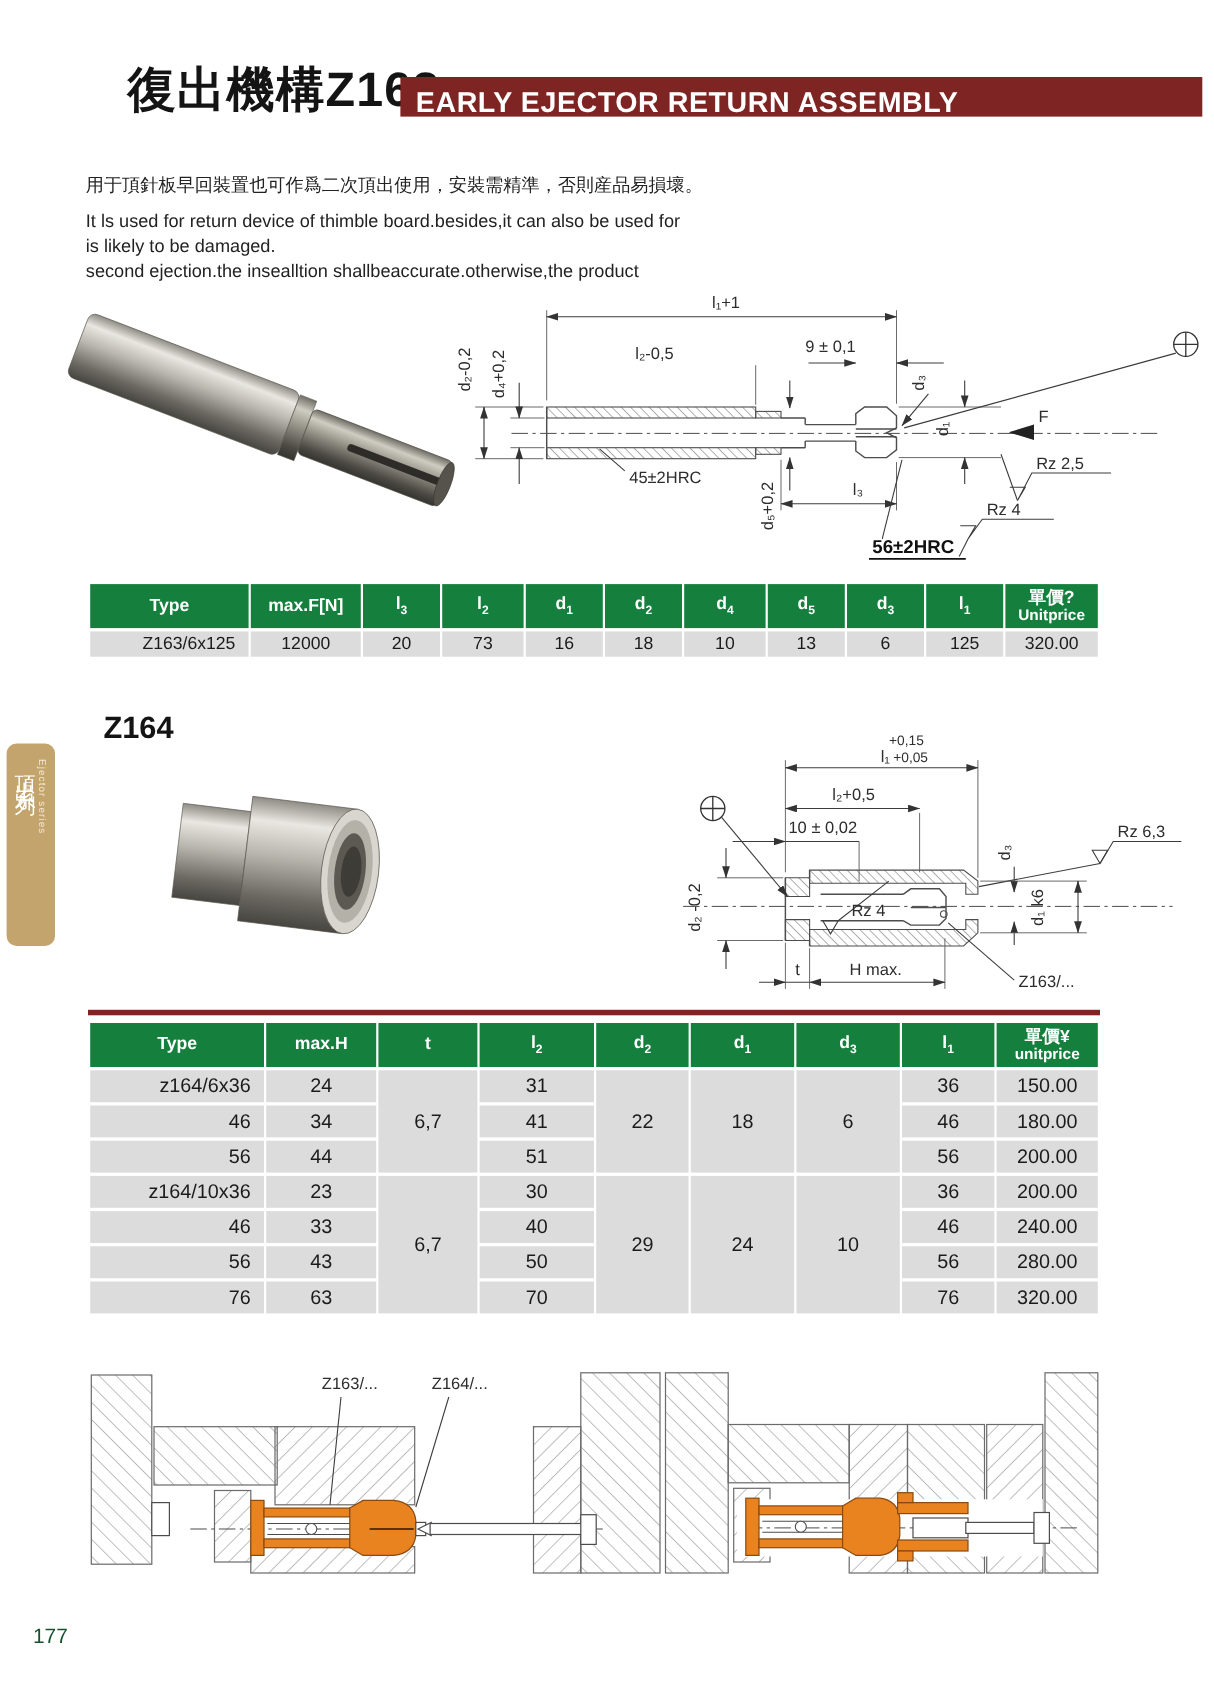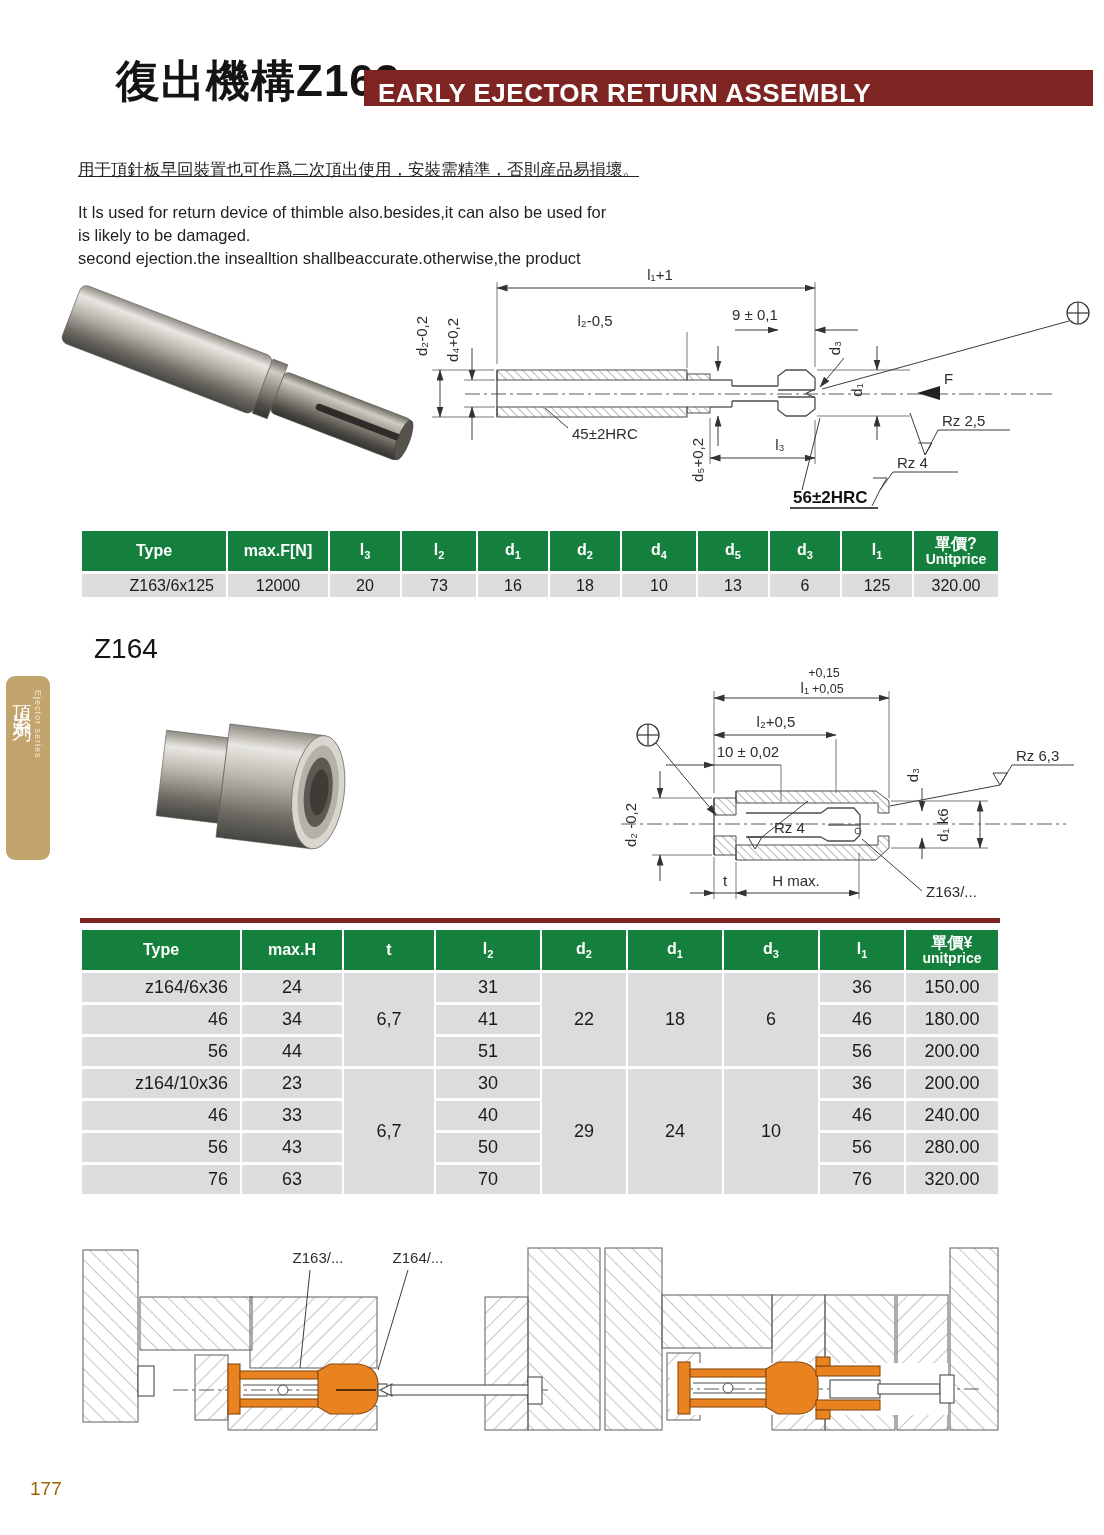--- a/index.html
+++ b/index.html
@@ -2,38 +2,38 @@
 <html><head>
 <meta charset="utf-8">
 <style>
   html,body{margin:0;padding:0;background:#fff;}
   .page{position:relative;width:1104px;height:1535px;background:#ffffff;overflow:hidden;
         font-family:"Liberation Sans",sans-serif;color:#1b1b1b;}
   .title-cn{position:absolute;left:72px;top:52px;font-size:44px;font-weight:bold;color:#141414;letter-spacing:1px;margin-left:44px;}
   .banner{position:absolute;left:364px;top:70px;width:729px;height:36px;background:#7e2422;color:#fff;
           font-size:26px;font-weight:bold;line-height:46px;padding-left:14px;box-sizing:border-box;letter-spacing:.5px;}
   .desc{position:absolute;left:78px;top:158px;width:680px;font-size:16.5px;line-height:23px;color:#222;}
-  .desc .cn{margin-bottom:20px;text-decoration:underline;}
+  .desc .cn{margin-bottom:9px;}
   .abs{position:absolute;}
   
   table.spec{border-collapse:separate;border-spacing:2px 3px;table-layout:fixed;width:920px;background:#fff;}
   table.spec th{background:#15803d;color:#fff;font-weight:bold;font-size:16px;text-align:center;height:40px;line-height:1.1;padding:0 2px;}
   table.spec th sub{font-size:11px;}
   table.spec th .l2{font-size:14px;font-weight:bold;}
   table.spec td{background:#dcdcdc;text-align:center;font-size:16px;height:23px;padding:0 2px;}
   #table2 td{height:29px;font-size:18px;}
   table.spec td.col-type{text-align:right;padding-right:12px;}
   .redbar{position:absolute;left:80px;top:918px;width:920px;height:5px;background:#7e2422;}
-  .z164-title{position:absolute;left:94px;top:633px;font-size:28px;font-weight:normal;color:#141414;}
+  .z164-title{position:absolute;left:94px;top:646px;font-size:28px;font-weight:bold;color:#141414;}
   
   .side-tab{position:absolute;left:6px;top:676px;width:44px;height:184px;background:#c3a46c;border-radius:9px;
             display:flex;flex-direction:row;justify-content:center;padding-top:14px;box-sizing:border-box;}
   .side-tab .cn{writing-mode:vertical-rl;font-size:19px;color:#fff;letter-spacing:6px;line-height:1;}
   .side-tab .en{writing-mode:vertical-rl;font-size:9px;color:#f2e9d6;letter-spacing:1px;margin-left:1px;}
-  .pagenum{position:absolute;left:30px;top:1478px;font-size:19px;color:#a16207;}
+  .pagenum{position:absolute;left:30px;top:1478px;font-size:19px;color:#14532d;}
   
   svg text{font-family:"Liberation Sans",sans-serif;}
   .dim{font-size:15px;fill:#2d2d2d;}
   .dimS{font-size:12.5px;fill:#2d2d2d;}
   .dimB{font-size:17px;fill:#111;font-weight:bold;}
   .part{stroke:#4d4d4d;stroke-width:1.3;fill:none;}
   .dml{stroke:#3c3c3c;stroke-width:1;fill:none;}
   .ext{stroke:#555;stroke-width:.8;fill:none;}
   .cl{stroke:#4a4a4a;stroke-width:.9;stroke-dasharray:15 4 3 4;fill:none;}
   .plate{stroke:#6b6b6b;stroke-width:1.1;}
@@ -43,21 +43,21 @@
 </head>
 <body>
 
 <div class="page">
 
   <div class="title-cn">復出機構Z163</div>
   <div class="banner">EARLY EJECTOR RETURN ASSEMBLY</div>
 
   <div class="desc">
     <div class="cn">用于頂針板早回裝置也可作爲二次頂出使用，安裝需精準，否則産品易損壞。</div>
-    <div>It ls used for return device of thimble  also.besides,it can also be used for</div>
+    <div>It ls used for return device of thimble  board.besides,it can also be used for</div>
     <div>is likely to be damaged.</div>
     <div>second ejection.the insealltion shallbeaccurate.otherwise,the product</div>
   </div>
 
   <svg class="abs" style="left:52px;top:275px;" width="375" height="210" viewBox="0 0 375 210">
     <defs>
       <linearGradient id="met1" x1="0" y1="0" x2="0" y2="1">
         <stop offset="0" stop-color="#8f8d85"></stop>
           <stop offset=".18" stop-color="#e9e7e1"></stop>
         <stop offset=".45" stop-color="#b8b5ad"></stop>

